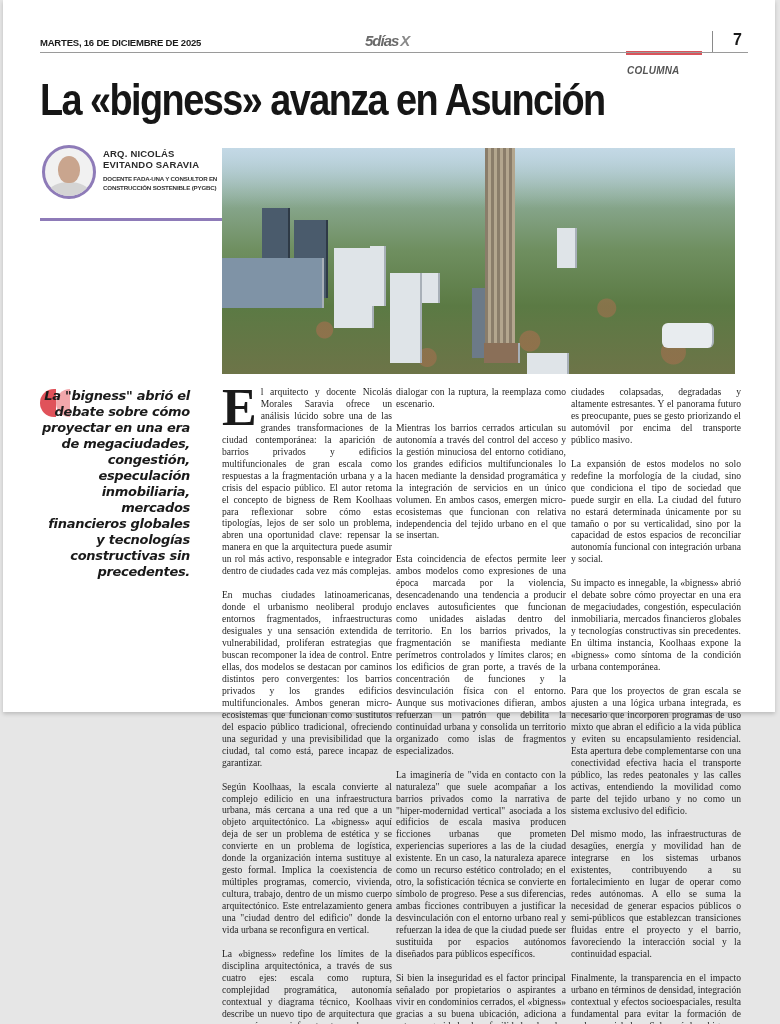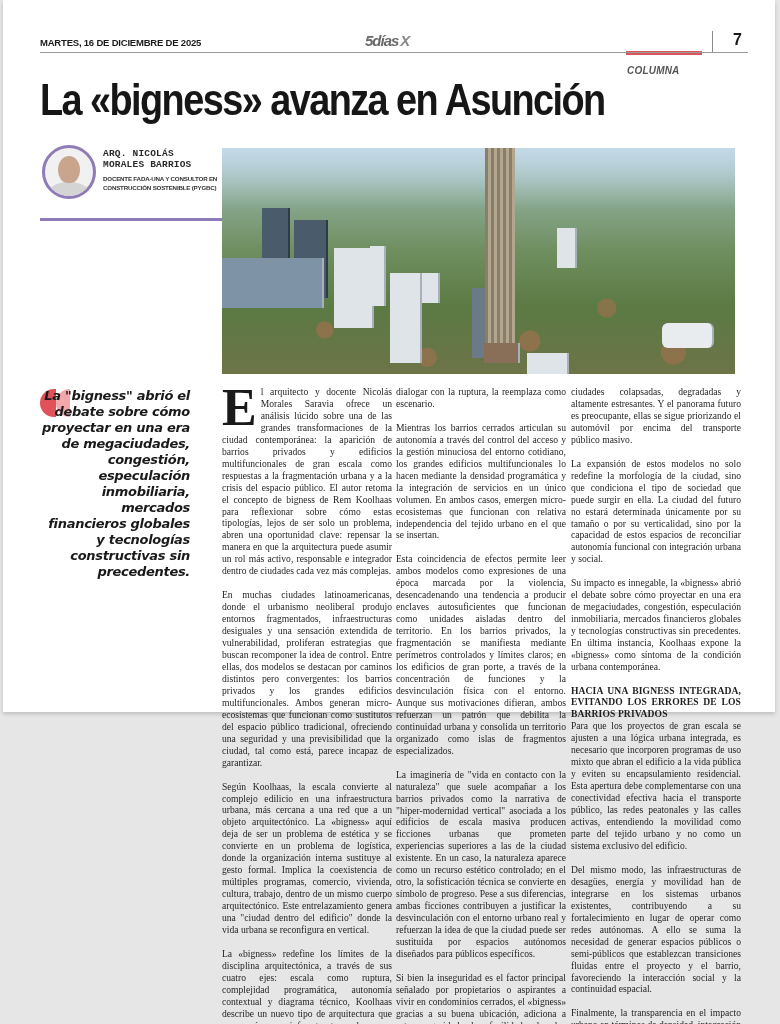--- a/index.html
+++ b/index.html
@@ -63,21 +63,21 @@
   .avatar .head {
     position: absolute; left: 13px; top: 8px; width: 22px; height: 27px; border-radius: 50% 50% 45% 45%;
     background: #c9a58e;
   }
   .avatar .shirt {
     position: absolute; left: 4px; top: 34px; width: 40px; height: 20px; border-radius: 50% 50% 0 0;
     background: #d4d4d4;
   }
   .author-name {
     position: absolute; left: 63px; top: 3px;
-    font-family: Liberation Mono, monospace; font-weight: bold; font-size: 9.5px; line-height: 11px;
+    font-family: Liberation Sans, sans-serif; font-weight: bold; font-size: 9.5px; line-height: 11px;
     color: #2b2b2b; letter-spacing: 0.2px; width: 120px;
   }
   .author-bio {
     position: absolute; left: 63px; top: 29px; width: 130px;
     font-family: "Liberation Sans", sans-serif; font-weight: bold; font-size: 6.2px; line-height: 9px;
     color: #333; letter-spacing: -0.2px; text-transform: uppercase;
   }
   .author-rule {
     position: absolute; left: 0; top: 73px; width: 182px; height: 3px; background: #8e7bb8;
   }
@@ -145,21 +145,21 @@
 
   <h1 class="headline" style="margin:0;">La «bigness» avanza en Asunción</h1>
 
   <div class="author">
     <div class="avatar">
       <div class="shirt"></div>
       <div class="head"></div>
     </div>
     <div class="author-name">
       <div>ARQ. NICOLÁS</div>
-      <div>MORALES BARRIOS</div>
+      <div>EVITANDO SARAVIA</div>
     </div>
     <div class="author-bio">DOCENTE FADA-UNA Y CONSULTOR EN CONSTRUCCIÓN SOSTENIBLE (PYGBC)</div>
     <div class="author-rule"></div>
   </div>
 
   <div class="photo" title="Aerial view of Asunción skyline with a very tall skyscraper rising above green residential neighborhoods">
     <div class="haze"></div>
     <div class="roofs"></div>
     <div class="bld dark" style="left:40px; top:60px; width:26px; height:80px;"></div>
     <div class="bld dark" style="left:72px; top:72px; width:32px; height:78px;"></div>
@@ -193,22 +193,21 @@
 
   <div class="col col2">
     <p>dialogar con la ruptura, la reemplaza como escenario.</p>
     <p>Mientras los barrios cerrados articulan su autonomía a través del control del acceso y la gestión minuciosa del entorno cotidiano, los grandes edificios multifuncionales lo hacen mediante la densidad programática y la integración de servicios en un único volumen. En ambos casos, emergen micro-ecosistemas que funcionan con relativa independencia del tejido urbano en el que se insertan.</p>
     <p>Esta coincidencia de efectos permite leer ambos modelos como expresiones de una época marcada por la violencia, desencadenando una tendencia a producir enclaves autosuficientes que funcionan como unidades aisladas dentro del territorio. En los barrios privados, la fragmentación se manifiesta mediante perímetros controlados y límites claros; en los edificios de gran porte, a través de la concentración de funciones y la desvinculación física con el entorno. Aunque sus motivaciones difieran, ambos refuerzan un patrón que debilita la continuidad urbana y consolida un territorio organizado como islas de fragmentos especializados.</p>
     <p>La imaginería de "vida en contacto con la naturaleza" que suele acompañar a los barrios privados como la narrativa de "hiper-modernidad vertical" asociada a los edificios de escala masiva producen ficciones urbanas que prometen experiencias superiores a las de la ciudad existente. En un caso, la naturaleza aparece como un recurso estético controlado; en el otro, la sofisticación técnica se convierte en símbolo de progreso. Pese a sus diferencias, ambas ficciones contribuyen a justificar la desvinculación con el entorno urbano real y refuerzan la idea de que la ciudad puede ser sustituida por espacios autónomos diseñados para públicos específicos.</p>
     <p>Si bien la inseguridad es el factor principal señalado por propietarios o aspirantes a vivir en condominios cerrados, el «bigness» gracias a su buena ubicación, adiciona a esta seguridad la facilidad de los desplazamientos, evitando los inconvenientes derivados de la congestión del tráfico. Lamentablemente, las decisiones políticas erráticas, tomadas por autoridades sin formación en urbanismo, han generado</p>
   </div>
 
   <div class="col col3">
-    <p>ciudades colapsadas, degradadas y altamente estresantes. Y el panorama futuro es preocupante, ellas se sigue priorizando el automóvil por encima del transporte público masivo.</p>
+    <p>ciudades colapsadas, degradadas y altamente estresantes. Y el panorama futuro es preocupante, pues se gesto priorizando el automóvil por encima del transporte público masivo.</p>
     <p>La expansión de estos modelos no solo redefine la morfología de la ciudad, sino que condiciona el tipo de sociedad que puede surgir en ella. La ciudad del futuro no estará determinada únicamente por su tamaño o por su verticalidad, sino por la capacidad de estos espacios de reconciliar autonomía funcional con integración urbana y social.</p>
     <p>Su impacto es innegable, la «bigness» abrió el debate sobre cómo proyectar en una era de megaciudades, congestión, especulación inmobiliaria, mercados financieros globales y tecnologías constructivas sin precedentes. En última instancia, Koolhaas expone la «bigness» como síntoma de la condición urbana contemporánea.</p>
-    <div class="subhead">HACIA UNA BIGNESS INTEGRADA, EVITANDO LOS ERRORES DE LOS BARRIOS PRIVADOS</div>
     <p>Para que los proyectos de gran escala se ajusten a una lógica urbana integrada, es necesario que incorporen programas de uso mixto que abran el edificio a la vida pública y eviten su encapsulamiento residencial. Esta apertura debe complementarse con una conectividad efectiva hacia el transporte público, las redes peatonales y las calles activas, entendiendo la movilidad como parte del tejido urbano y no como un sistema exclusivo del edificio.</p>
     <p>Del mismo modo, las infraestructuras de desagües, energía y movilidad han de integrarse en los sistemas urbanos existentes, contribuyendo a su fortalecimiento en lugar de operar como redes autónomas. A ello se suma la necesidad de generar espacios públicos o semi-públicos que establezcan transiciones fluidas entre el proyecto y el barrio, favoreciendo la interacción social y la continuidad espacial.</p>
     <p>Finalmente, la transparencia en el impacto urbano en términos de densidad, integración contextual y efectos socioespaciales, resulta fundamental para evitar la formación de enclaves aislados. Solo así la «bigness» puede asumir un papel crítico y responsable dentro de la estructura urbana contemporánea.</p>
   </div>
 
 </div>
 
 </body></html>

